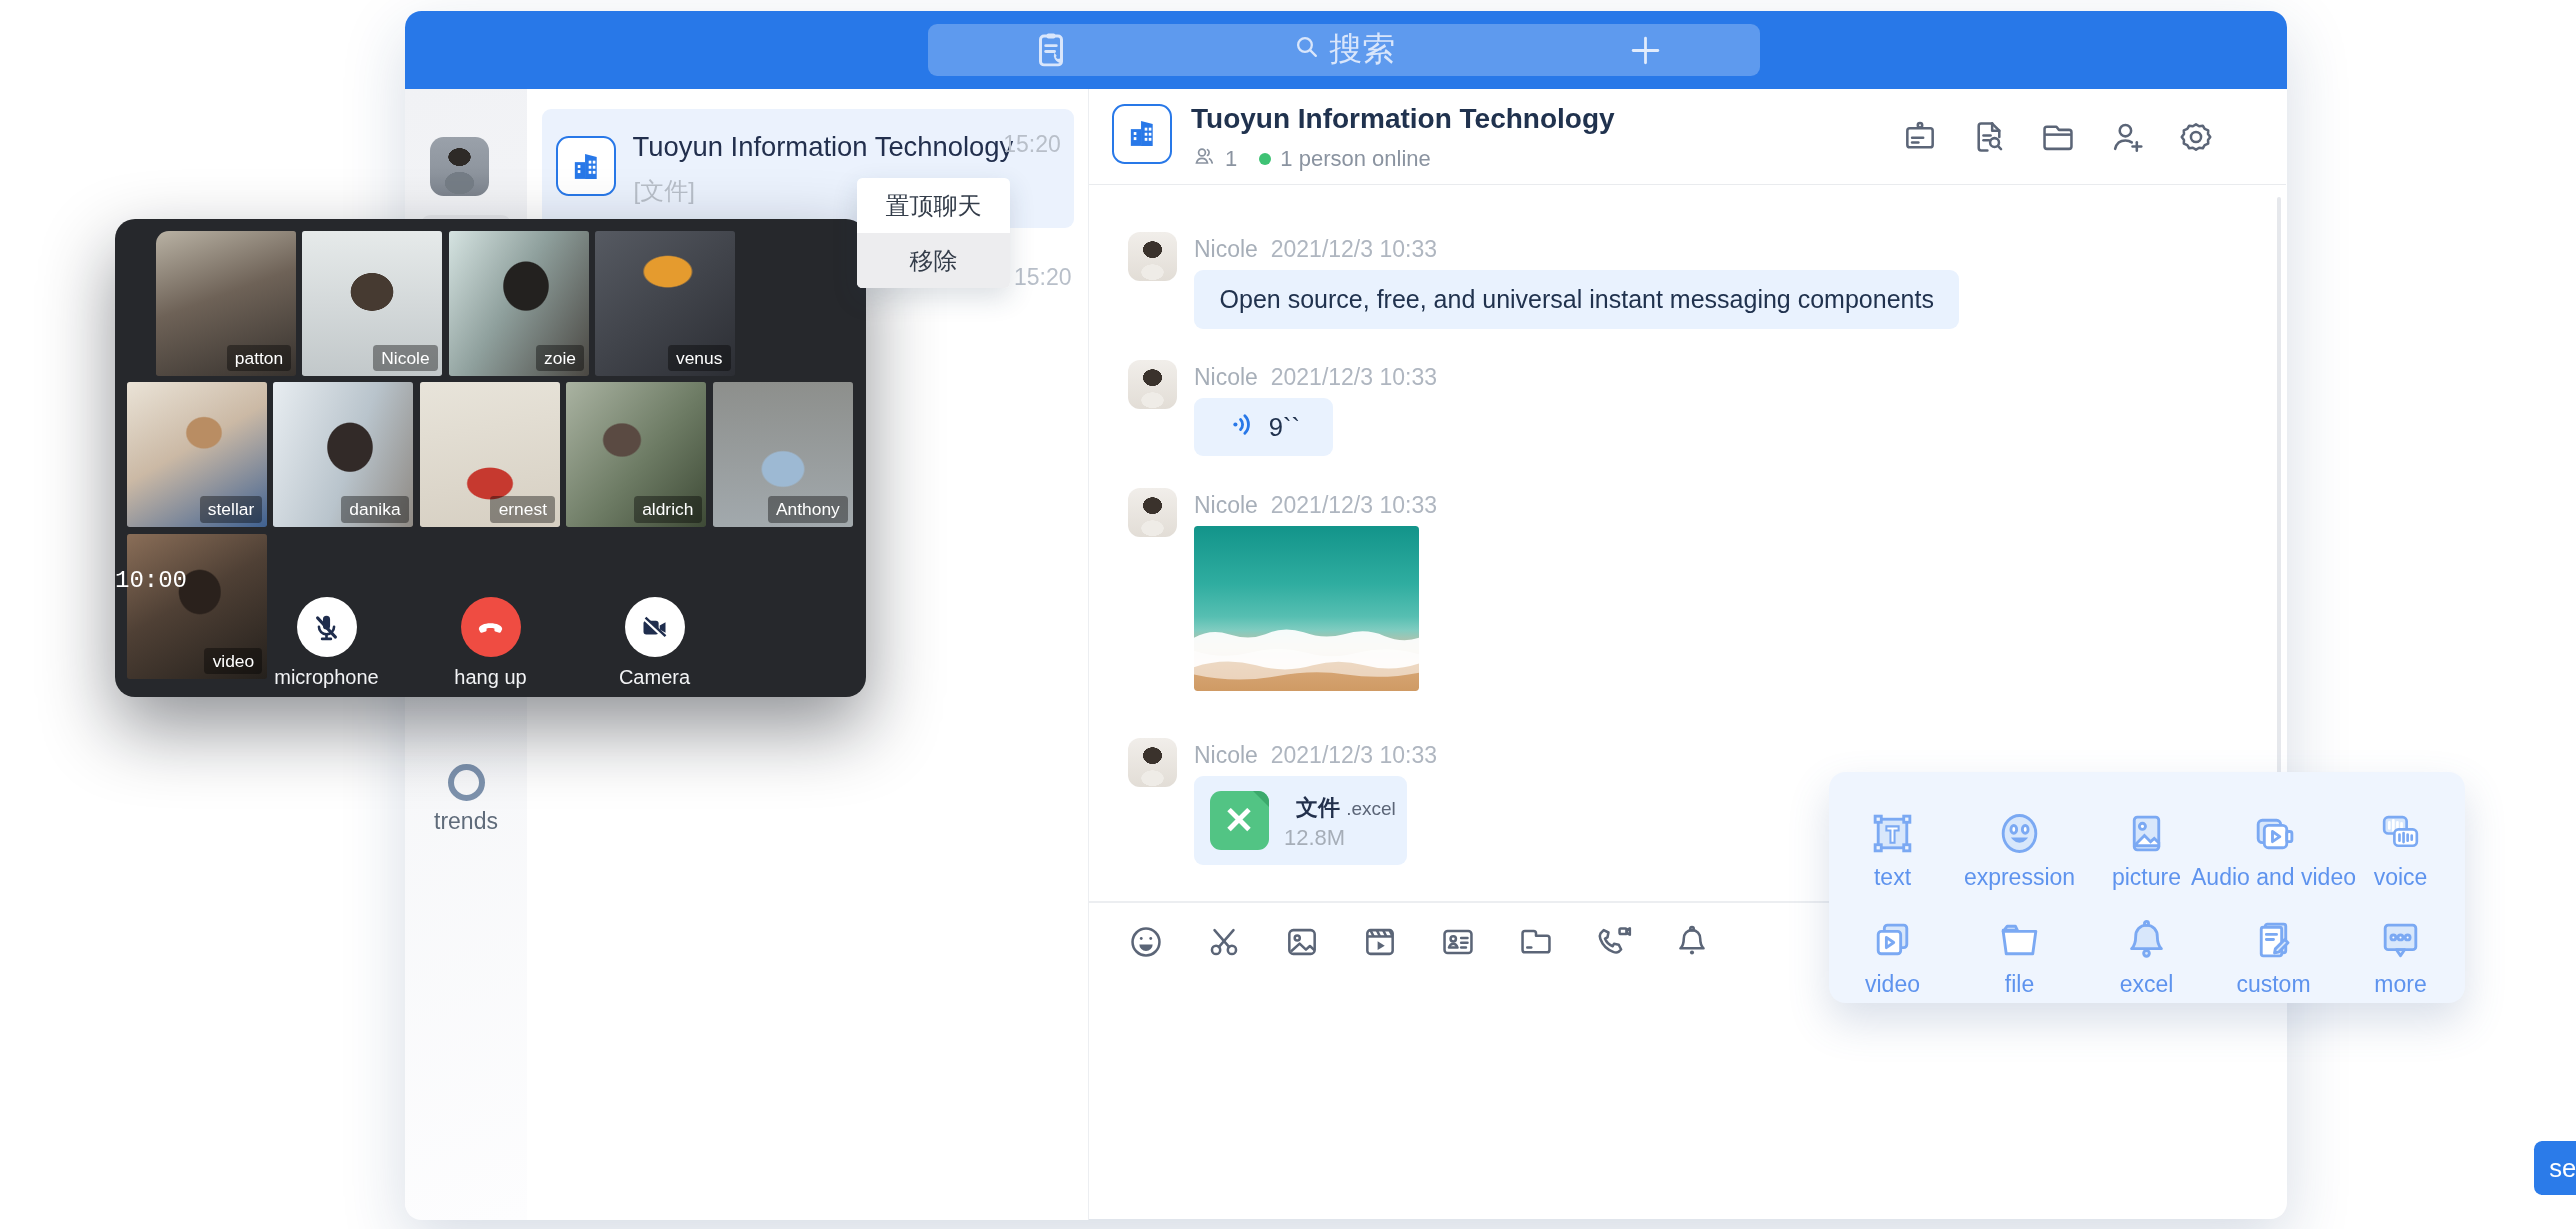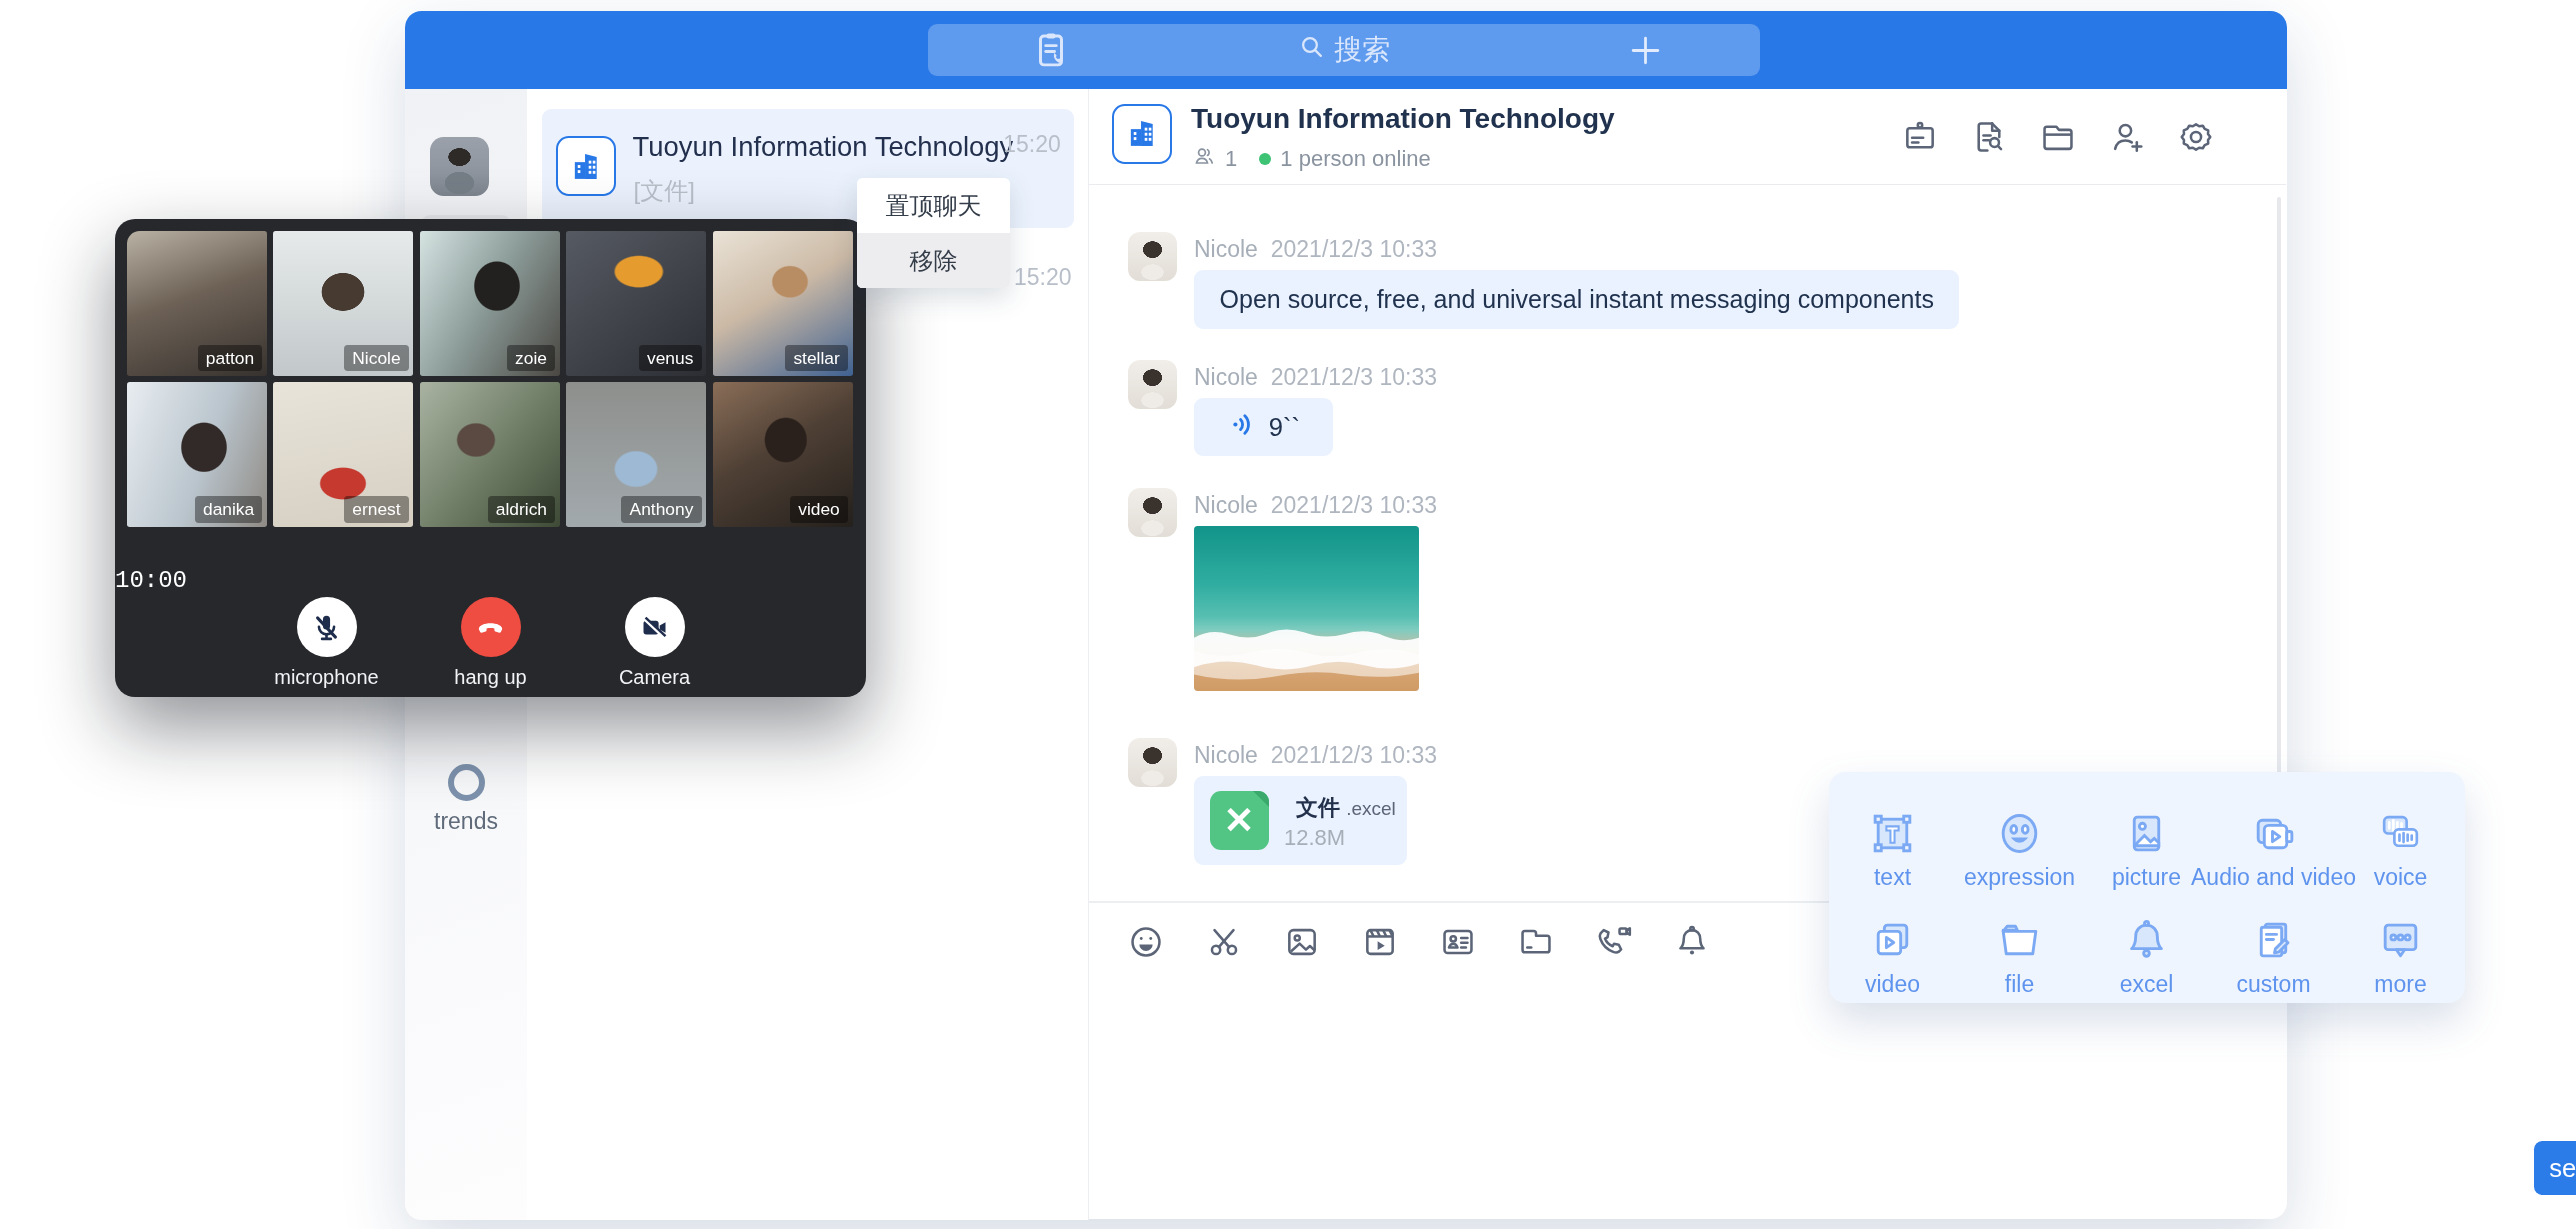--- a/index.html
+++ b/index.html
@@ -9,21 +9,21 @@
   
   .app { position:absolute; left:405px; top:11px; width:1882px; height:1208px;
          background:#fff; border-radius:16.5px; box-shadow:0 22px 64px rgba(30,60,110,.18); }
 
   
   .topbar { position:absolute; left:0; top:0; width:100%; height:78px; background:#2878E8;
             border-radius:16.5px 16.5px 0 0; }
   .searchbar { position:absolute; left:523px; top:12.8px; width:832px; height:52px;
                background:rgba(255,255,255,.25); border-radius:9.1px; display:flex; align-items:center; }
   .searchbar .left-ic { position:absolute; left:102px; top:5.5px; color:#D9E6FB; }
-  .search-center { position:absolute; left:0; width:100%; display:flex; justify-content:center; align-items:center; gap:9.1px; color:#D9E6FB; font-size:28px; }
+  .search-center { position:absolute; left:0; width:100%; display:flex; justify-content:center; align-items:center; gap:9.1px; color:#D9E6FB; font-size:33px; }
   .searchbar .plus-ic { position:absolute; right:96px; top:8.2px; color:#E2ECFC; }
 
   
   .sidebar { position:absolute; left:0; top:78px; width:122px; height:1131px;
              background:linear-gradient(160deg,#f1f2f5 0%,#f6f7f9 55%,#fdfdfe 100%);
              border-radius:0 0 0 16.5px; }
   .me-avatar { position:absolute; left:25px; top:48px; width:59px; height:59px; border-radius:13.7px;
                background:
                  radial-gradient(ellipse 18.3px 14.6px at 50% 34%, #2e2a27 0 60%, rgba(0,0,0,0) 62%),
                  radial-gradient(ellipse 24px 18.3px at 50% 78%, #757d86 0 60%, rgba(0,0,0,0) 62%),
@@ -94,21 +94,21 @@
   .ctx-item.hover { background:#EDEDEF; }
 
   
   .call { position:absolute; left:115px; top:219px; width:751px; height:478px; background:#26282C;
           border-radius:20px; box-shadow:0 31px 73px rgba(10,15,25,.45); z-index:30; }
   .tiles { position:absolute; left:12px; top:12px; width:727px; display:flex; flex-wrap:wrap; gap:6.4px; }
   .tile { position:relative; width:140px; height:145px; border-radius:2.7px; overflow:hidden; }
   .tiles .tile:first-child { border-top-left-radius:12.8px; }
   .tile .nm { position:absolute; right:4.6px; bottom:4.6px; background:rgba(0,0,0,.38); color:#fff;
               font-size:17.4px; padding:2.7px 8.2px; border-radius:3.7px; }
-  .t-patton  { background:linear-gradient(160deg,#b9b2a4 0%,#6e6257 45%,#37322e 100%); }
+  .t-patton  { background:linear-gradient(160deg,#b9b2a4 0%,#6e6257 45%,#37322e 100%);margin-left:29px; }
   .t-nicole  { background:radial-gradient(ellipse 35px 31px at 50% 42%, #463a31 0 60%, rgba(0,0,0,0) 62%),linear-gradient(180deg,#e6eaea 0%,#c2c8ca 100%); }
   .t-zoie    { background:radial-gradient(ellipse 37px 40px at 55% 38%, #23211f 0 60%, rgba(0,0,0,0) 63%),linear-gradient(120deg,#d5e3e1 0%,#8fa09d 45%,#4a4742 100%); }
   .t-venus   { background:radial-gradient(ellipse 42px 27.4px at 52% 28%, #e59b2e 0 55%, rgba(0,0,0,0) 60%),linear-gradient(140deg,#565a62 0%,#2c2e34 100%); }
   .t-stellar { background:radial-gradient(ellipse 31px 27.4px at 55% 35%, #b98d63 0 55%, rgba(0,0,0,0) 60%),linear-gradient(150deg,#eae3d7 0%,#cbb9a5 45%,#3f6191 100%); }
   .t-danika  { background:radial-gradient(ellipse 37px 40px at 55% 45%, #322a28 0 60%, rgba(0,0,0,0) 63%),linear-gradient(110deg,#e8edf1 0%,#b9c4cc 55%,#8f8a84 100%); }
   .t-ernest  { background:radial-gradient(ellipse 37px 25.6px at 50% 70%, #c6392f 0 60%, rgba(0,0,0,0) 64%),linear-gradient(170deg,#e8e4da 0%,#d6cfc2 100%); }
   .t-aldrich { background:radial-gradient(ellipse 33px 29px at 40% 40%, #5a4a42 0 55%, rgba(0,0,0,0) 60%),linear-gradient(130deg,#aab3a2 0%,#6d7b64 55%,#3e4a36 100%); }
   .t-anthony { background:radial-gradient(ellipse 37px 31px at 50% 60%, #9db9d3 0 55%, rgba(0,0,0,0) 60%),linear-gradient(180deg,#8d8f8c 0%,#a2a9ad 100%); }
   .t-gary    { background:radial-gradient(ellipse 35px 37px at 52% 40%, #2a211c 0 58%, rgba(0,0,0,0) 62%),linear-gradient(150deg,#8a6e58 0%,#4f4035 45%,#24201c 100%); }
   .call-timer { position:absolute; left:0; top:348px; width:100%; text-align:left; color:#fff; font-size:24px;font-family:Liberation Mono, monospace; }

